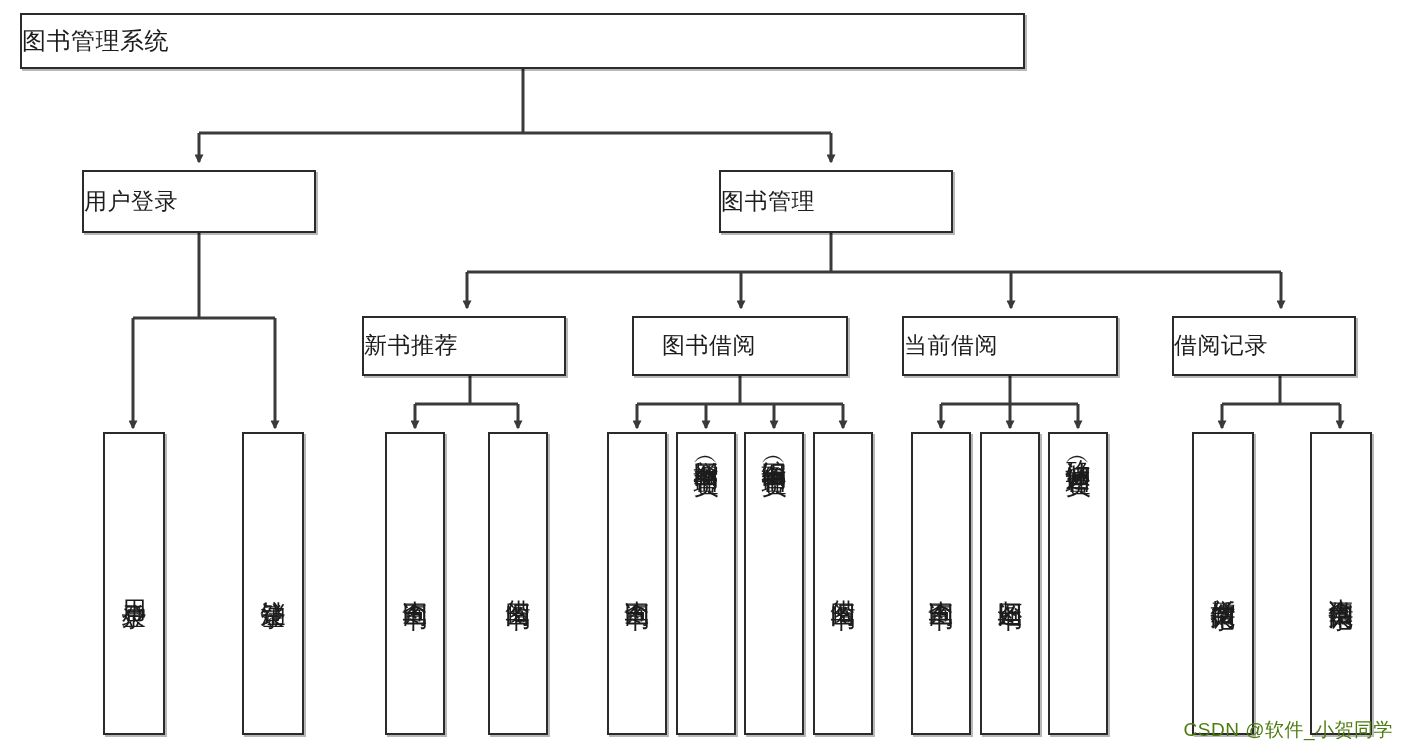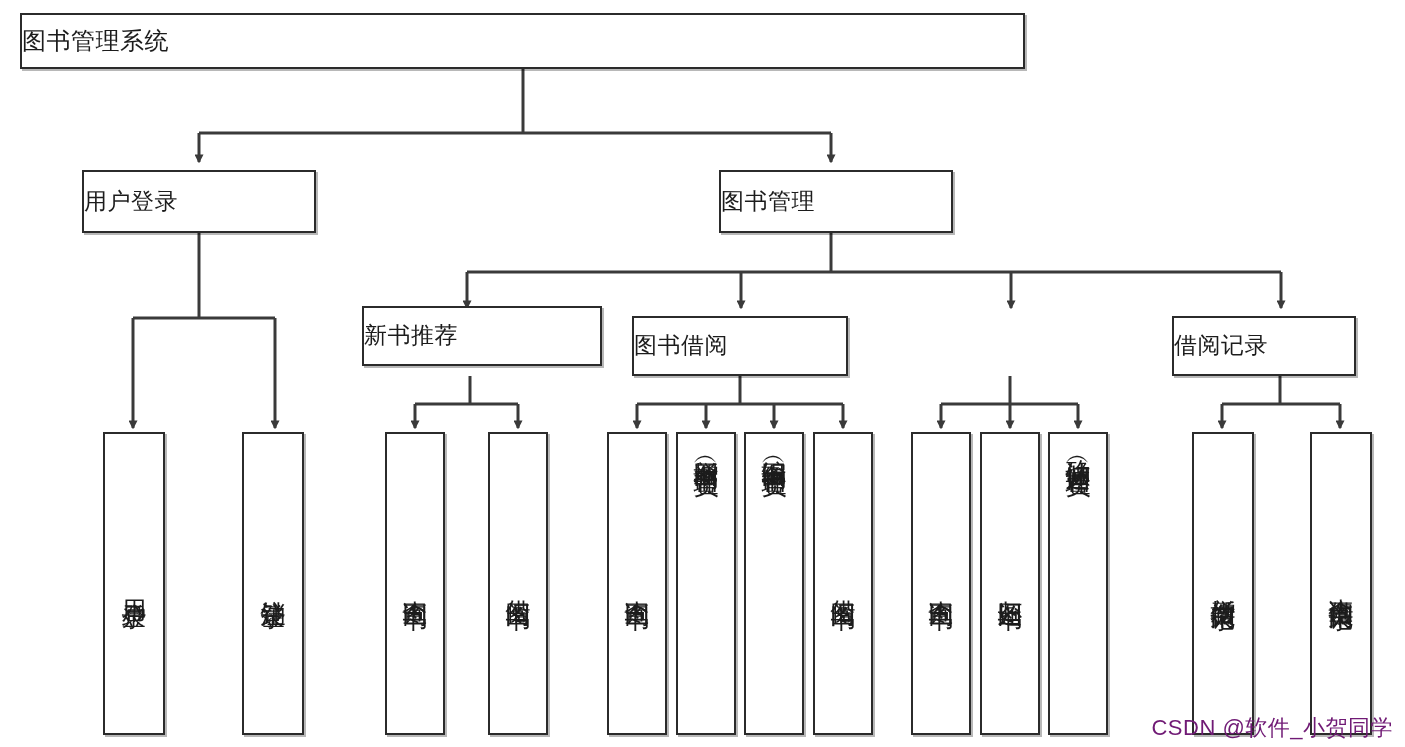--- a/index.html
+++ b/index.html
@@ -65,22 +65,22 @@
     writing-mode: vertical-rl;
     text-orientation: upright;
     font-size: 25px;
     line-height: 1.0;
     letter-spacing: 2px;
   }
   #watermark {
     position: absolute;
     right: 12px;
     bottom: 4px;
-    font-size: 22px;
-    color: #701a75;
+    font-size: 19px;
+    color: #4d7c0f;
     z-index: 5;
     white-space: nowrap;
     letter-spacing: 0.5px;
   }
 </style>
 </head>
 <body>
 
 <div id="diagram">
 
@@ -139,28 +139,31 @@
   </div>
 
   <div class="node horiz" style="left:82px; top:170px; width:234px; height:63px;">
     <span class="lbl">用户登录</span>
   </div>
 
   <div class="node horiz" style="left:719px; top:170px; width:234px; height:63px;">
     <span class="lbl">图书管理</span>
   </div>
 
-  <div class="node horiz" style="left:362px; top:306px; width:240px; height:60px;">
+  <div class="node horiz" style="left:362px; top:316px; width:204px; height:60px;">
     <span class="lbl">新书推荐</span>
   </div>
 
-  <div class="node horiz" style="left:632px; top:316px; width:216px; height:60px;">
+  <div class="node horiz" style="left:632px; top:316px; width:216px; height:60px;padding-left:28px;">
     <span class="lbl">图书借阅</span>
   </div>
 
+  <div class="node horiz" style="left:902px; top:316px; width:216px; height:60px;">
+    <span class="lbl">当前借阅</span>
+  </div>
 
   <div class="node horiz" style="left:1172px; top:316px; width:184px; height:60px;">
     <span class="lbl">借阅记录</span>
   </div>
 
   <div class="node vert" style="left:103px; top:432px; width:62px; height:303px;">
     <span class="lbl">用户登录</span>
   </div>
 
   <div class="node vert" style="left:242px; top:432px; width:62px; height:303px;">

